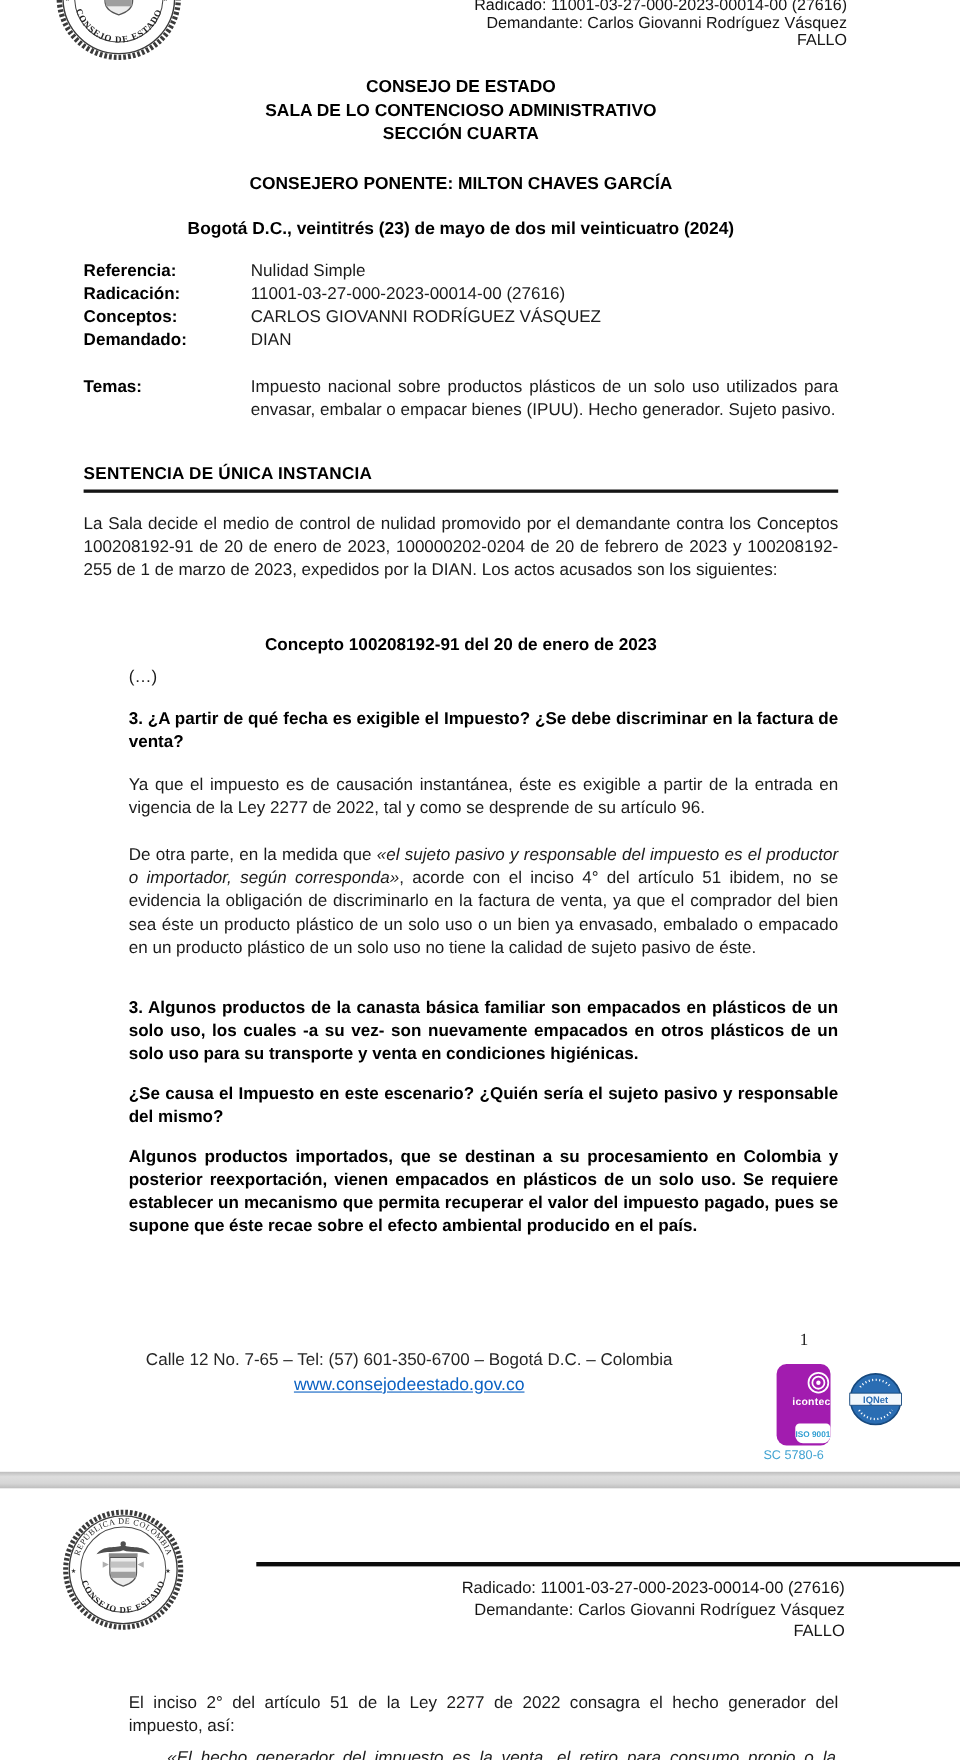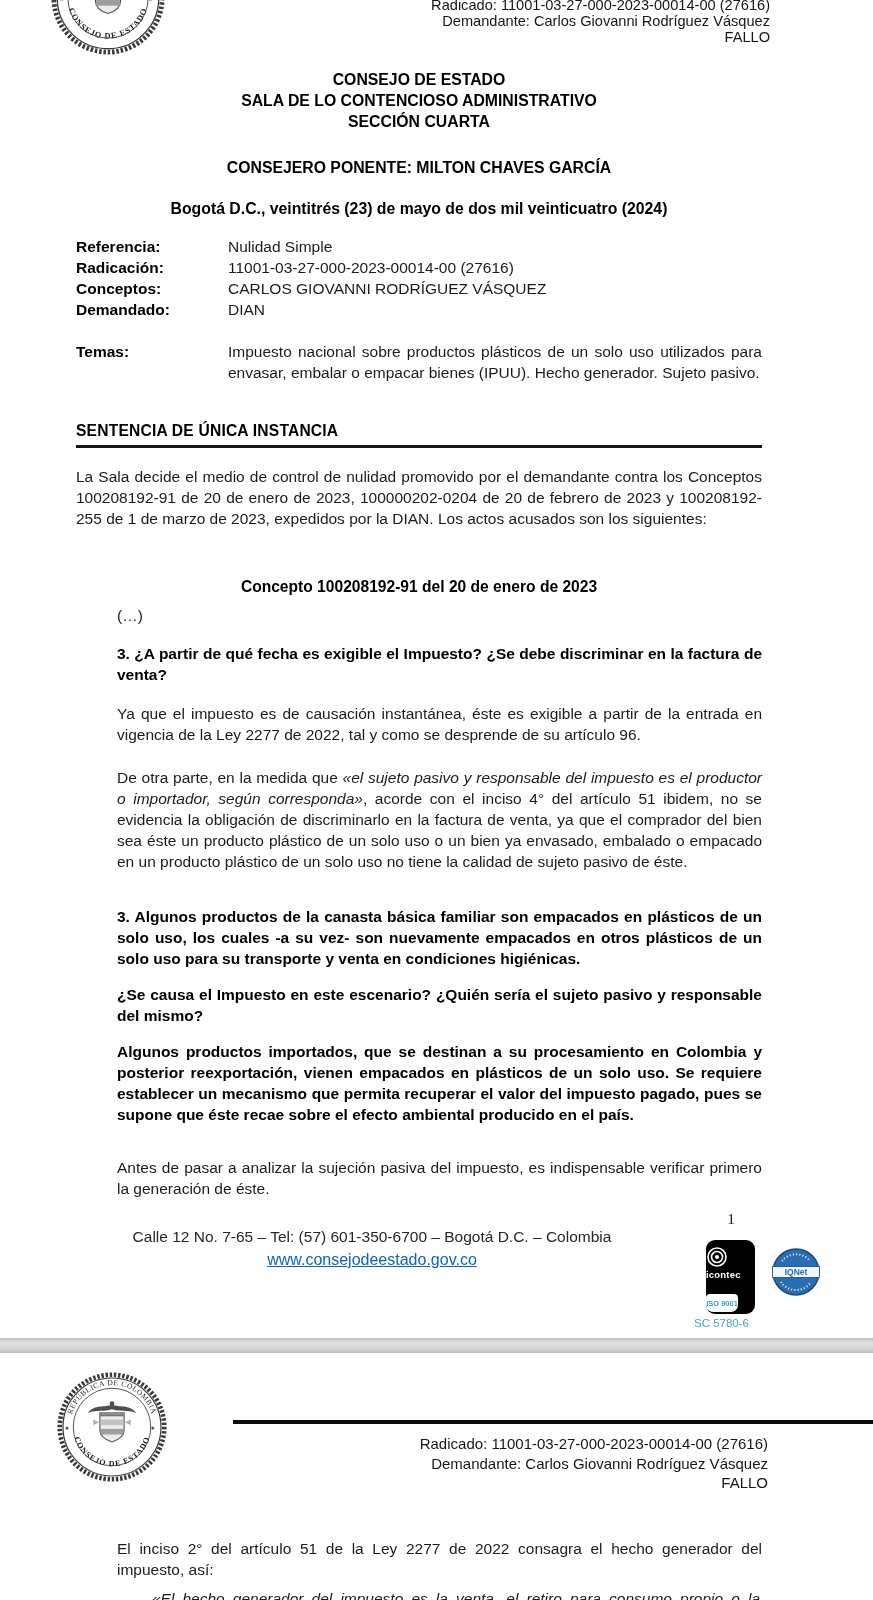--- a/index.html
+++ b/index.html
@@ -29,21 +29,21 @@
   .footer-address{font-size:15.5px;color:#262626;text-align:center;}
   .footer-link-wrap{text-align:center;}
   .footer-link{font-size:16px;color:#0b61c2;text-decoration:underline;}
   .divider{
     position:absolute;left:0;top:1338px;width:873px;height:15px;
     background:linear-gradient(#bdbdbd,#dedede 30%,#d6d6d6 70%,#bdbdbd);
   }
   .rule2{position:absolute;left:233px;top:1420px;width:640px;height:4px;background:#0d0d0d;}
   .icontec{
     position:absolute;left:706px;top:1240px;width:49px;height:74px;
-    background:#000000;border-radius:9px;display:flex;flex-direction:column;align-items:flex-start;
+    background:#a21caf;border-radius:9px;display:flex;flex-direction:column;align-items:flex-end;
     box-sizing:border-box;
   }
   .icontec-name{color:#fff;font-size:9.5px;font-weight:bold;margin-top:1px;letter-spacing:.2px;}
   .iso-strip{
     margin-top:auto;margin-bottom:2px;width:32px;height:18px;background:#fff;
     border-radius:4px 4px 7px 7px;display:flex;align-items:center;justify-content:center;
     color:#2f9ed2;font-size:7.5px;font-weight:bold;
   }
   .sc-code{position:absolute;left:694px;top:1317px;width:74px;text-align:left;
     color:#41a3d2;font-size:11.5px;}
@@ -132,21 +132,20 @@
   <div class="abs ind-col para" style="top:703px;">Ya que el impuesto es de causación instantánea, éste es exigible a partir de la entrada en vigencia de la Ley 2277 de 2022, tal y como se desprende de su artículo 96.</div>
 
   <div class="abs ind-col para" style="top:767px;"><span>De otra parte, en la medida que </span><span class="it">«el sujeto pasivo y responsable del impuesto es el productor o importador, según corresponda»</span><span>, acorde con el inciso 4° del artículo 51 ibidem, no se evidencia la obligación de discriminarlo en la factura de venta, ya que el comprador del bien sea éste un producto plástico de un solo uso o un bien ya envasado, embalado o empacado en un producto plástico de un solo uso no tiene la calidad de sujeto pasivo de éste.</span></div>
 
   <div class="abs ind-col para b" style="top:906px;">3. Algunos productos de la canasta básica familiar son empacados en plásticos de un solo uso, los cuales -a su vez- son nuevamente empacados en otros plásticos de un solo uso para su transporte y venta en condiciones higiénicas.</div>
 
   <div class="abs ind-col para b" style="top:984px;">¿Se causa el Impuesto en este escenario? ¿Quién sería el sujeto pasivo y responsable del mismo?</div>
 
   <div class="abs ind-col para b" style="top:1041px;">Algunos productos importados, que se destinan a su procesamiento en Colombia y posterior reexportación, vienen empacados en plásticos de un solo uso. Se requiere establecer un mecanismo que permita recuperar el valor del impuesto pagado, pues se supone que éste recae sobre el efecto ambiental producido en el país.</div>
 
-  <div class="abs ind-col para" style="top:1157px;">Antes de pasar a analizar la sujeción pasiva del impuesto, es indispensable verificar primero la generación de éste.</div>
 
   <div class="abs pagenum" style="top:1210px;left:706px;width:50px;">1</div>
 
   <div class="abs footer-address" style="top:1228px;left:72px;width:600px;">Calle 12 No. 7-65 – Tel: (57) 601-350-6700 – Bogotá D.C. – Colombia</div>
 
   <div class="abs footer-link-wrap" style="top:1251px;left:72px;width:600px;">
     <a class="footer-link" href="#">www.consejodeestado.gov.co</a>
   </div>
 
   <div class="icontec">

